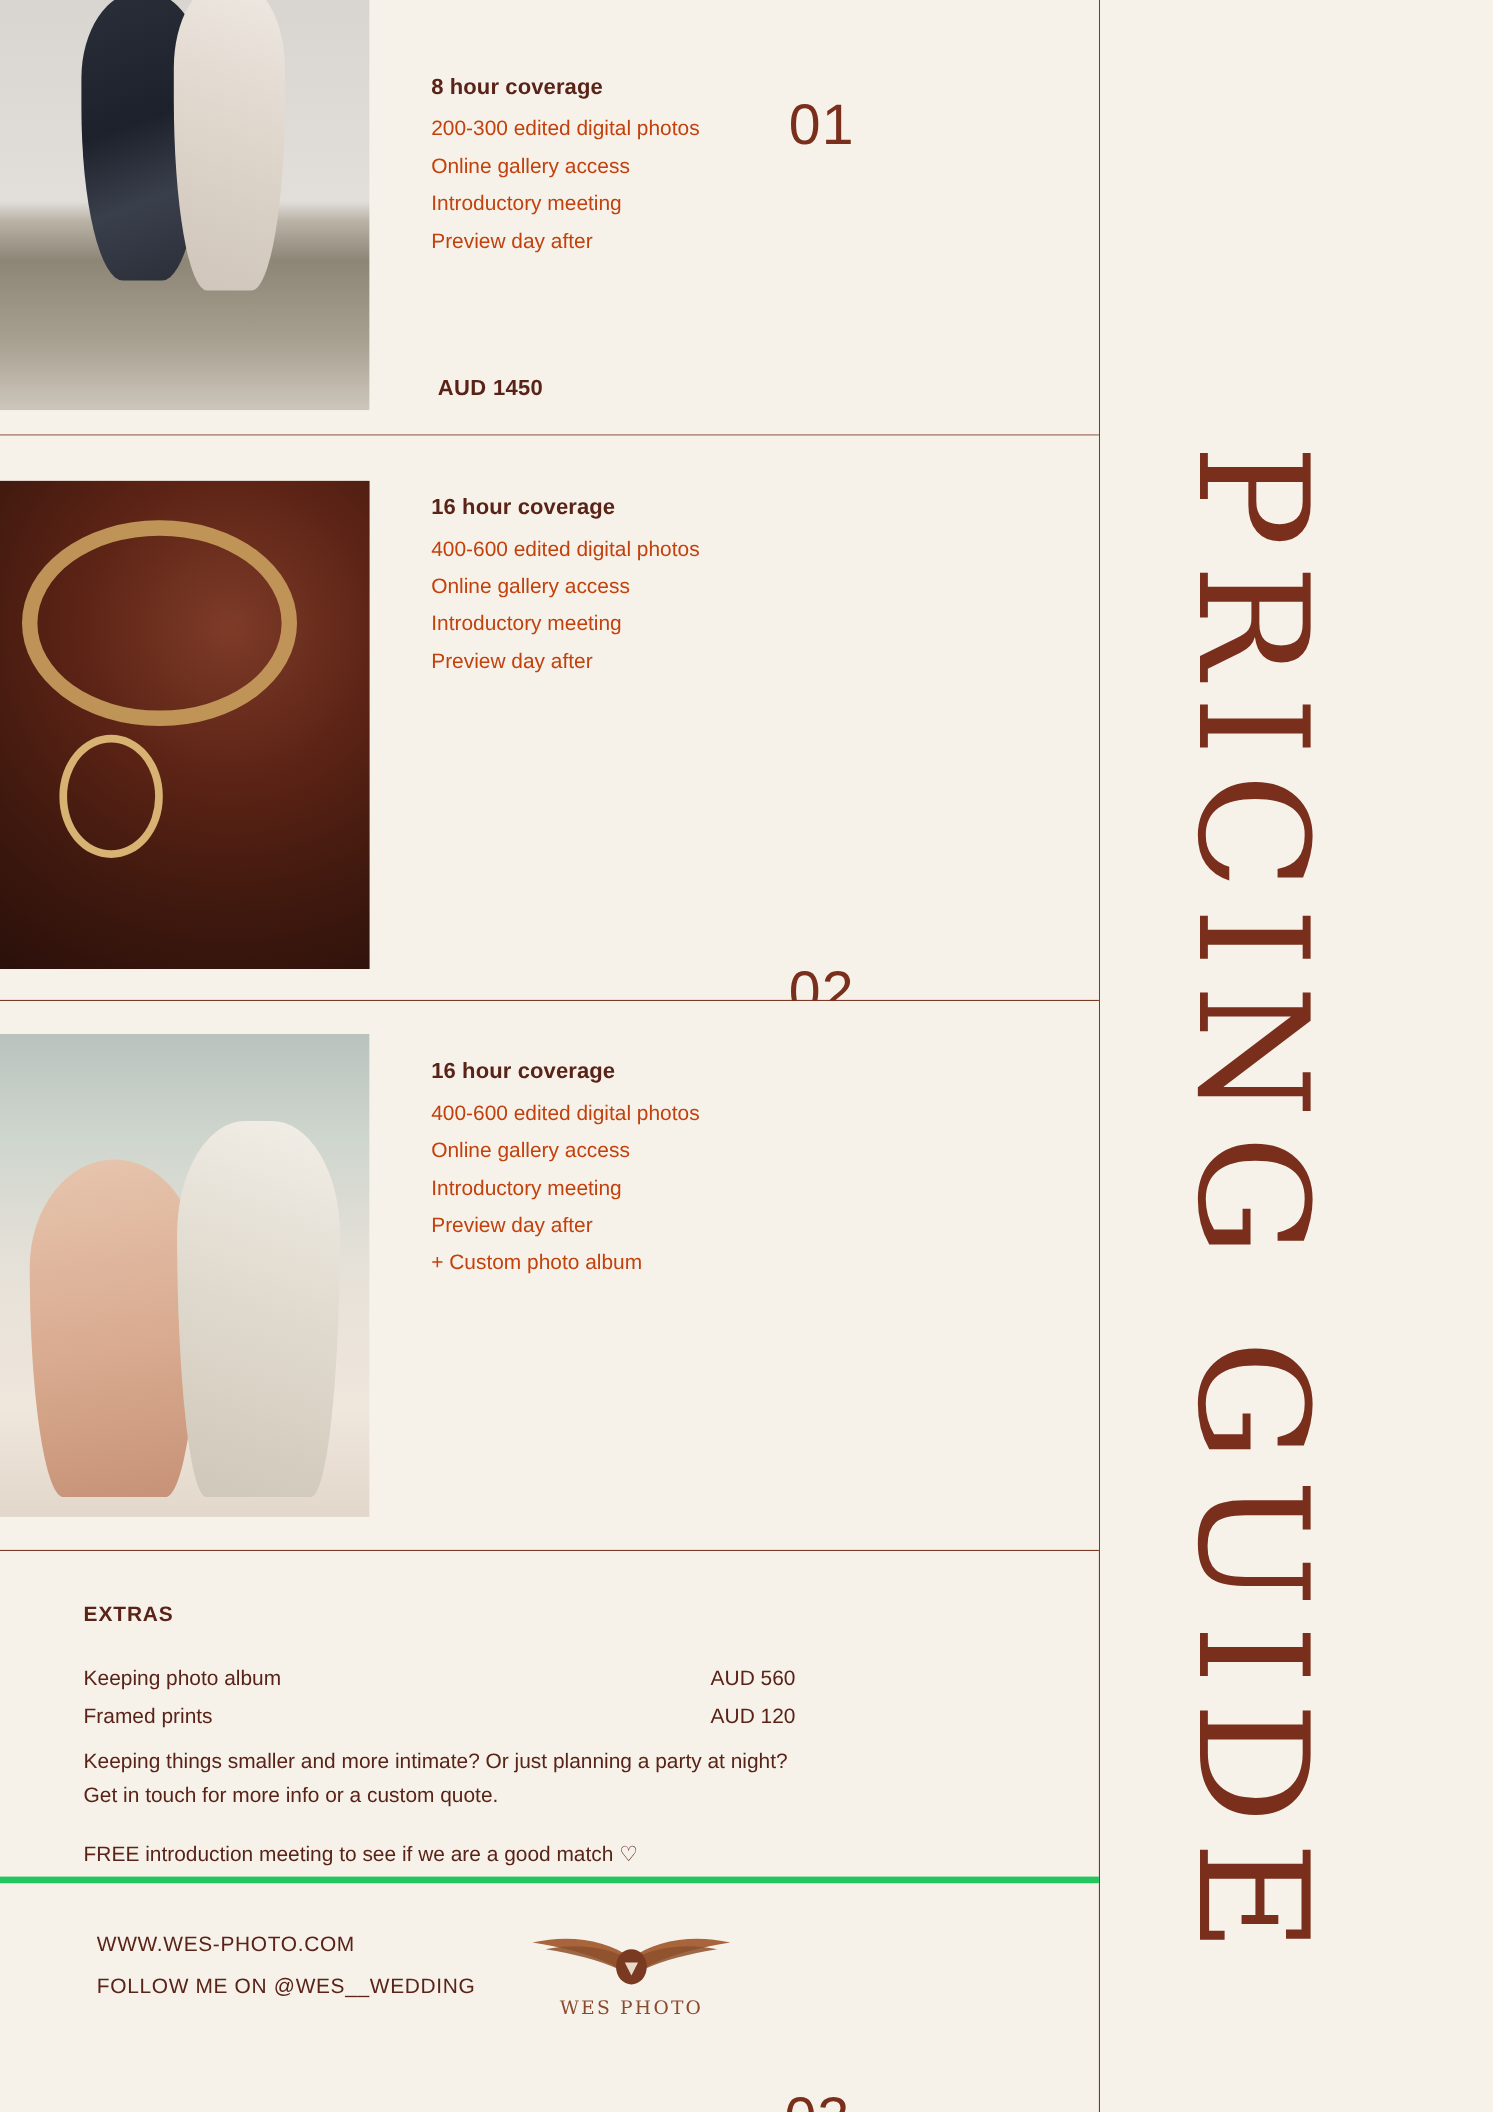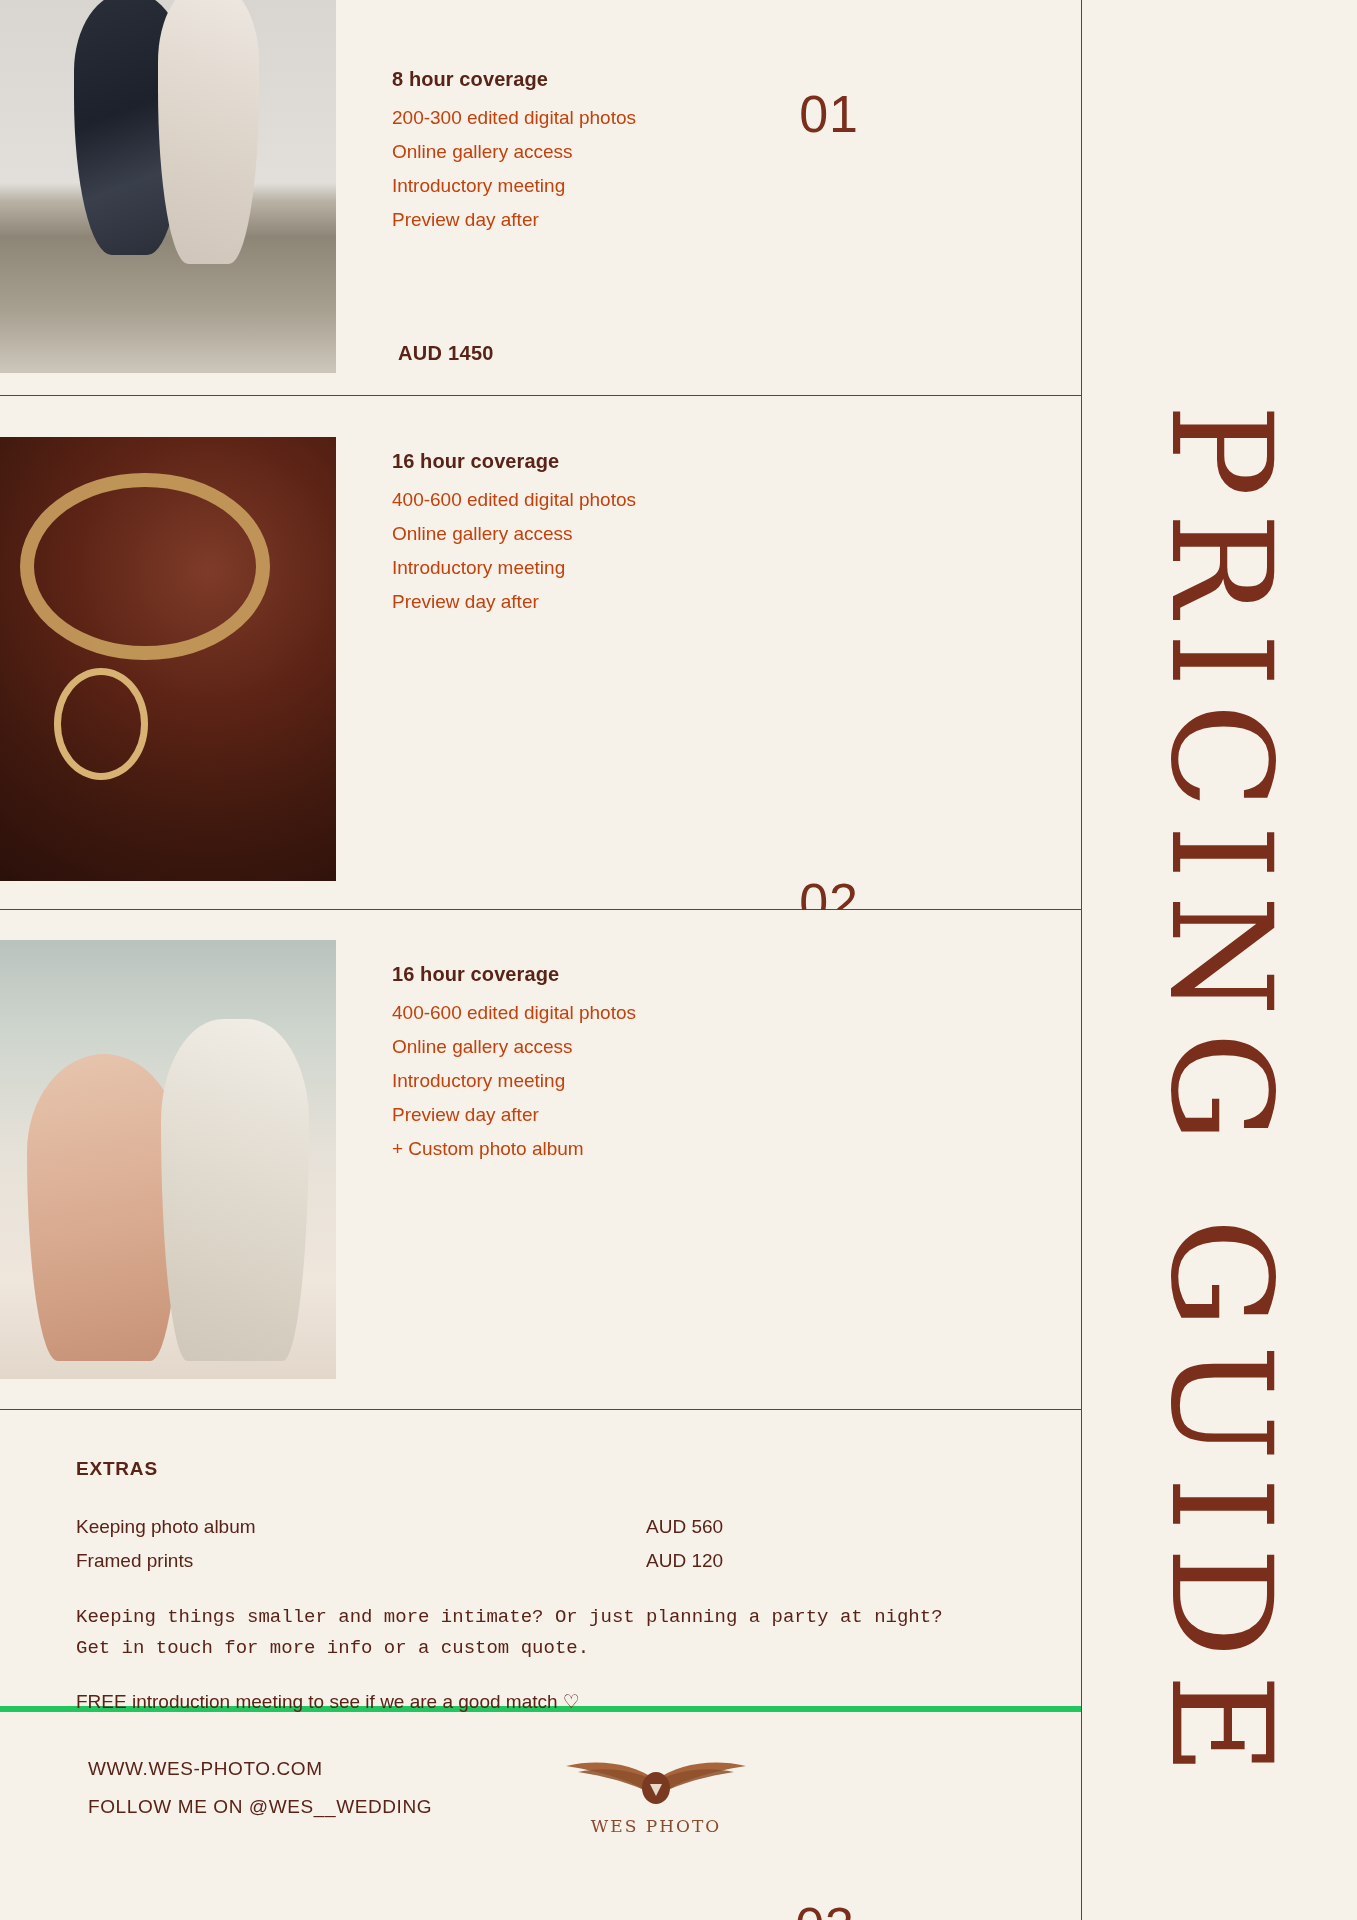--- a/index.html
+++ b/index.html
@@ -14,21 +14,21 @@
     overflow: hidden;
   }
 
   .page {
     position: absolute;
     inset: 0;
     display: flex;
   }
 
   .left-col {
-    width: 1082px;
+    width: 1000px;
     height: 1920px;
     position: relative;
     border-right: 1px solid #7a3a26;
     background: #f6f2ea;
   }
 
   .right-col {
     flex: 1;
     position: relative;
     background: #f6f2ea;
@@ -188,26 +188,25 @@
     margin-bottom: 30px;
   }
   .extras-row {
     display: flex;
     font-size: 19px;
     line-height: 34px;
     color: #5a2318;
   }
   .extras-row .name { width: 570px; }
   .extras-note {
-    margin-top: 24px;
+    margin-top: 8px;
     font-size: 19px;
     line-height: 31px;
     color: #5a2318;
     max-width: 940px;
-    font-family: Liberation Mono, monospace;
   }
   .extras-free {
     margin-top: 26px;
     font-size: 19px;
     color: #5a2318;
   }
 
   
   .footer {
     position: relative;

